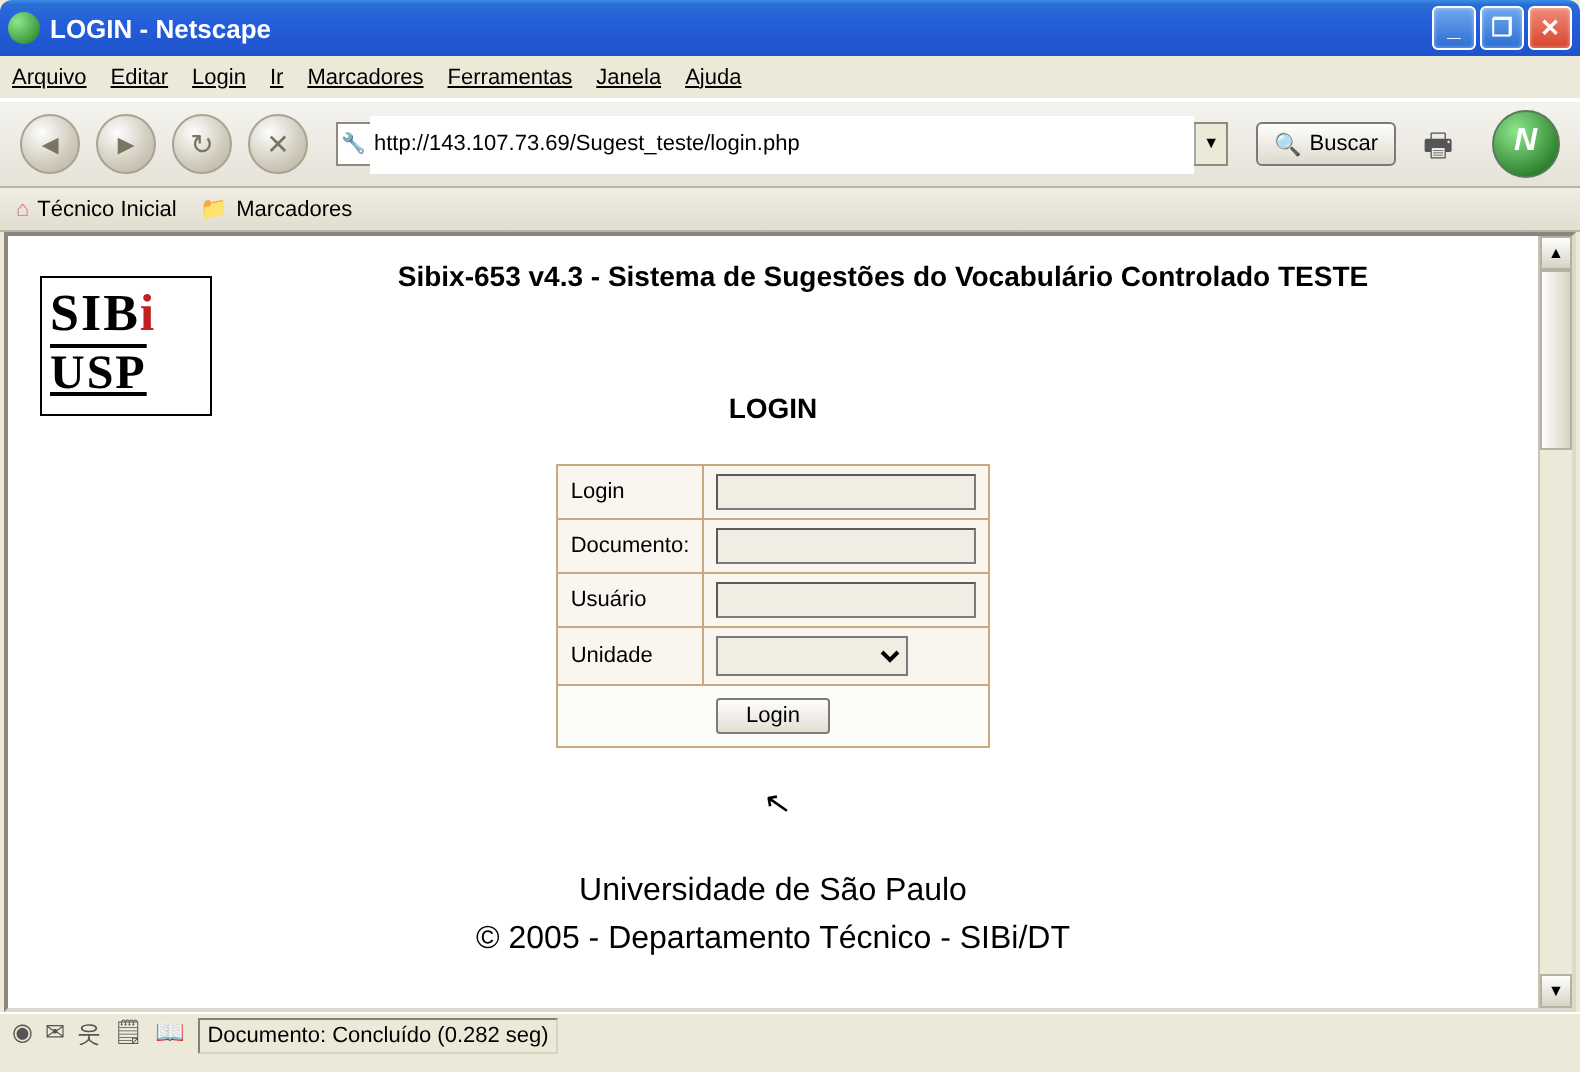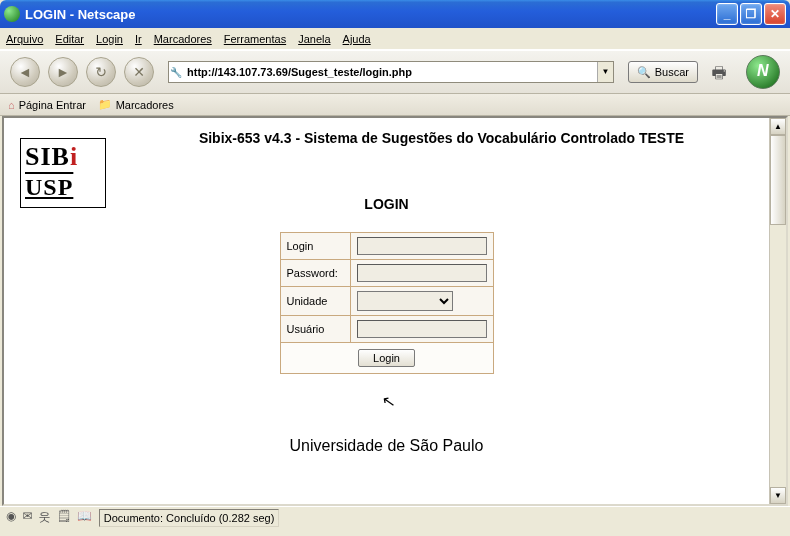--- a/index.html
+++ b/index.html
@@ -16,21 +16,21 @@
 
 .menubar { height: 22px; background: #ece9d8; border-bottom: 1px solid #fff; display: flex; align-items: center; padding: 0 6px; font-size: 11px; }
 .menubar .mi { margin-right: 12px; cursor: default; }
 .menubar .mi u { text-decoration: underline; }
 
 
 .toolbar { height: 44px; background: linear-gradient(to bottom,#f4f3ee,#e5e2d8); border-top:1px solid #fff; border-bottom:1px solid #b8b4a4; display:flex; align-items:center; padding: 0 10px; gap:8px; }
 .nav-btn { width:30px; height:30px; border-radius:50%; background: radial-gradient(circle at 35% 30%, #fefefe, #cfcabb 60%, #b5b0a0); border:1px solid #a9a48f; display:flex; align-items:center; justify-content:center; color:#7a7560; font-size:14px; }
 .addr-wrap { flex:1; display:flex; align-items:center; border:1px solid #8f8b7c; background:#fff; height:22px; margin: 0 6px; }
 .addr-wrap .lock { width:16px; text-align:center; color:#666; font-size:10px;}
-.addr-wrap input { flex:1; border:none; outline:none; font-size:11px; height:18px; padding:0 2px;font-weight:bold; }
+.addr-wrap input { flex:1; border:none; outline:none; font-size:11px; height:29px; padding:0 2px; }
 .addr-wrap .dd { width:16px; background:#ece9d8; border-left:1px solid #aaa; text-align:center; line-height:20px; font-size:8px; }
 .search-btn { height:22px; border:1px solid #7a7a7a; background:linear-gradient(to bottom,#fefefe,#dedacb); border-radius:3px; padding:0 8px; display:flex; align-items:center; gap:4px; font-size:11px;}
 .search-btn .mag { font-size:11px; }
 .printer { width:26px; height:22px; color:#555; font-size:16px; text-align:center; }
 .ns-logo { width:34px; height:34px; border-radius:50%; background: radial-gradient(circle at 35% 30%, #8de88d, #0e5e0e); border:1px solid #5a7a5a; margin-left:6px; position:relative; }
 .ns-logo::after{content:"N"; position:absolute; top:6px; left:10px; color:#fff; font-weight:bold; font-size:16px; font-style:italic;}
 
 
 .bmbar { height:22px; background:linear-gradient(to bottom,#f0ede3,#e1ddd0); border-bottom:1px solid #b8b4a4; display:flex; align-items:center; padding: 0 8px; gap:12px; font-size:11px;}
 .bmbar .bi { display:flex; align-items:center; gap:4px; }
@@ -108,21 +108,21 @@
     <span class="mag">🔍</span>
     <span>Buscar</span>
   </div>
   <div class="printer">🖶</div>
   <div class="ns-logo"></div>
 </div>
 
 <div class="bmbar">
   <div class="bi">
     <span class="hicon">⌂</span>
-    <span>Página Entrar</span>
+    <span>Técnico Inicial</span>
   </div>
   <div class="bi">
     <span class="ficon">📁</span>
     <span>Marcadores</span>
   </div>
 </div>
 
 <div class="content-wrap">
   <div class="page">
     <div class="logo-box">
@@ -132,39 +132,40 @@
     <h1>Sibix-653 v4.3 - Sistema de Sugestões do Vocabulário Controlado TESTE</h1>
     <div class="login-head">LOGIN</div>
 
     <table class="login-table">
       <tbody>
           <tr>
         <td class="lbl">Login</td>
         <td class="inp"><input type="text" value="" style=""></td>
       </tr>
       <tr>
-        <td class="lbl">Password:</td>
+        <td class="lbl">Documento:</td>
         <td class="inp"><input type="password" value="" style=""></td>
+      </tr>
+      <tr>
+        <td class="lbl">Usuário</td>
+        <td class="inp"><input type="text" value="" style=""></td>
       </tr>
       <tr>
         <td class="lbl">Unidade</td>
         <td class="inp"><select><option></option></select></td>
-      </tr>
-      <tr>
-        <td class="lbl">Usuário</td>
-        <td class="inp"><input type="text" value="" style=""></td>
       </tr>
       <tr class="submit-row">
         <td colspan="2"><button>Login</button></td>
       </tr>
     </tbody>
       </table>
 
     <div class="footer">
       <div>Universidade de São Paulo</div>
+      <div>© 2005 - Departamento Técnico - SIBi/DT</div>
     </div>
   </div>
   <div class="vscroll">
     <div class="arrow up">▲</div>
     <div class="thumb"></div>
     <div class="arrow down">▼</div>
   </div>
   <div class="cursor">↖</div>
 </div>
 

